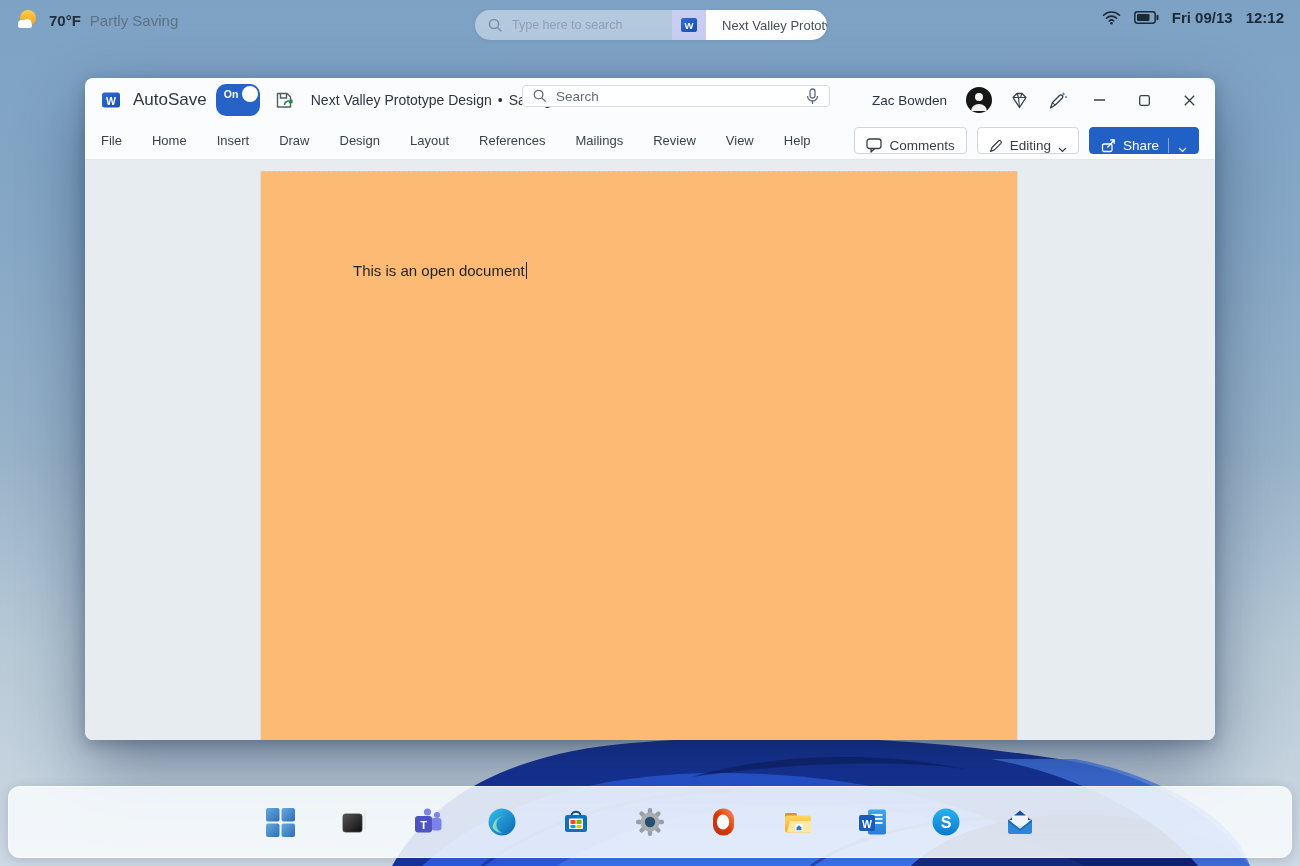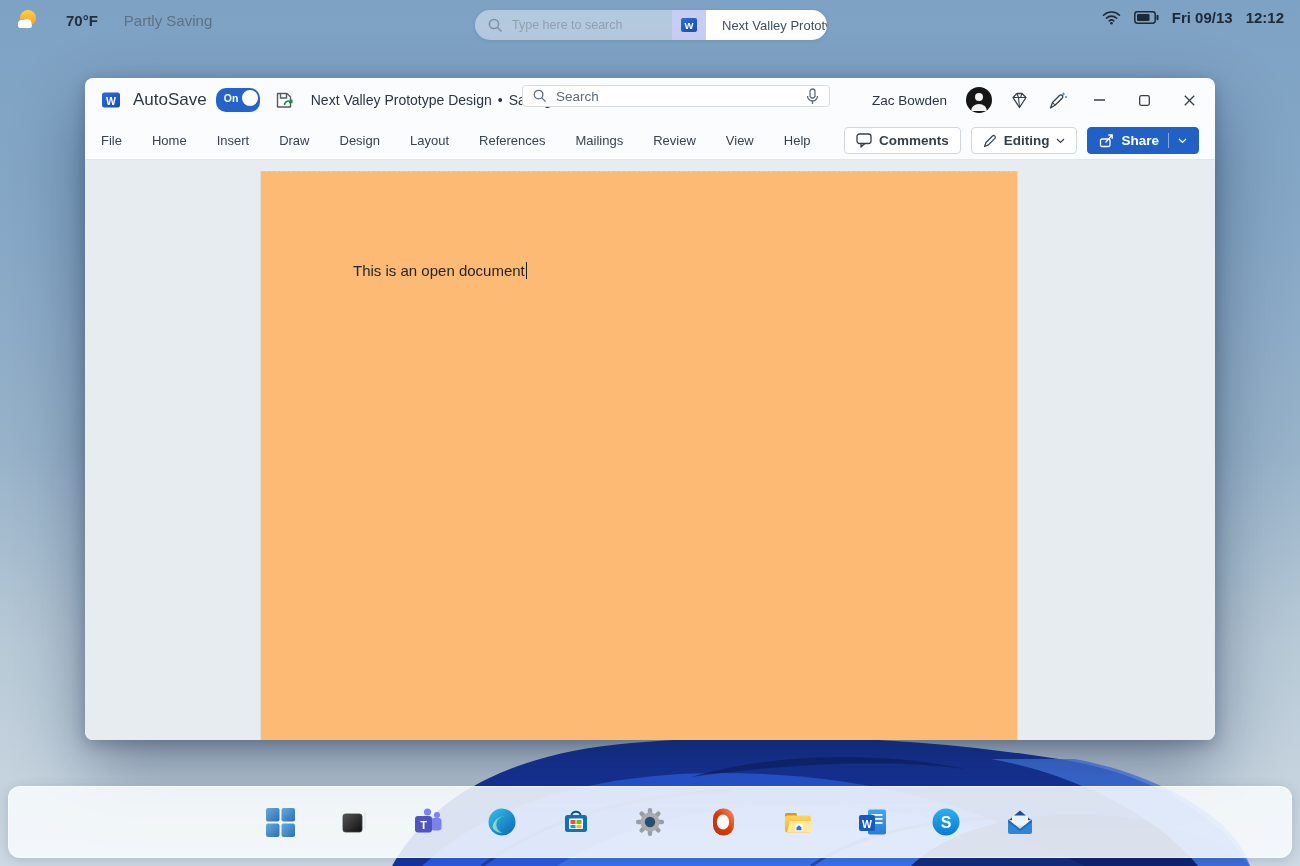--- a/index.html
+++ b/index.html
@@ -3,60 +3,60 @@
 <meta charset="utf-8">
 <style>
   * { margin:0; padding:0; box-sizing:border-box; }
   html,body { width:1300px; height:866px; overflow:hidden; font-family:"Liberation Sans", sans-serif; }
   .desktop { position:absolute; inset:0; width:1300px; height:866px;
     background:linear-gradient(180deg,#7da2c4 0%,#87a8c6 28%,#97b2c9 52%,#b7c9d6 74%,#cdd9e3 100%); }
   .bloom { position:absolute; left:392px; top:735px; width:858px; height:131px; }
 
   
   .topbar { position:absolute; left:0; top:0; width:1300px; height:46px; display:flex; align-items:center; }
-  .weather { position:absolute; left:14px; top:8px; display:flex; align-items:center; gap:26px; }
+  .weather { position:absolute; left:14px; top:8px; display:flex; align-items:center; gap:9px; }
   .weather .temp { font-size:15px; font-weight:bold; color:#22303d; }
   .weather .cond { font-size:15px; color:#5d7284; }
   .search-pill { position:absolute; left:475px; top:10px; width:352px; height:30px; border-radius:15px;
     display:flex; overflow:hidden; box-shadow:0 1px 4px rgba(30,50,80,.12); }
   .search-left { flex:1; background:rgba(255,255,255,.42); display:flex; align-items:center; gap:9px; padding-left:13px; }
   .search-left input { border:none; outline:none; background:transparent; font-size:12.5px; color:#3c4c5c; width:160px; font-family:"Liberation Sans",sans-serif; }
   .search-left input::placeholder { color:#90a0af; }
   .chip { display:flex; }
   .chip-icon { width:34px; background:#c9cdf2; display:grid; place-items:center; }
   .chip-label { background:#ffffff; display:flex; align-items:center; padding:0 16px; font-size:13px; color:#42505e; white-space:nowrap; }
   .status { position:absolute; right:16px; top:9px; display:flex; align-items:center; gap:13px; }
   .status .txt { font-size:15px; font-weight:600; color:#1c2a38; }
 
   
   .window { position:absolute; left:85px; top:78px; width:1130px; height:662px; border-radius:8px;
     background:#fbfcfd; box-shadow:0 30px 70px rgba(15,35,70,.45), 0 4px 16px rgba(15,35,70,.28);
     display:flex; flex-direction:column; overflow:hidden; }
   .titlebar { height:44px; display:flex; align-items:center; padding-left:16px; position:relative; flex:0 0 44px; }
   .autosave-label { margin-left:12px; font-size:17px; color:#2e3842; }
-  .toggle { margin-left:9px; width:44px; height:24px; border-radius:10px; background:#2563c8; position:relative; cursor:pointer; }
+  .toggle { margin-left:9px; width:44px; height:32px; border-radius:10px; background:#2563c8; position:relative; cursor:pointer; }
   .toggle .on { position:absolute; left:8px; top:3.5px; font-size:10.5px; font-weight:bold; color:#fff; }
   .toggle .knob { position:absolute; right:2px; top:2px; width:16px; height:16px; border-radius:50%; background:#fff; }
   .save-sync { margin-left:14px; display:grid; place-items:center; }
   .title-group { margin-left:16px; display:flex; align-items:center; gap:6px; font-size:14px; color:#2b3541; white-space:nowrap; }
   .tb-search { position:absolute; left:437px; top:7px; width:308px; height:22px; background:#fff;
     border:1px solid #d9dcdf; border-radius:4px; display:flex; align-items:center; padding:0 10px; gap:9px; }
   .tb-search input { flex:1; border:none; outline:none; font-size:13.5px; color:#333; font-family:"Liberation Sans",sans-serif; }
   .tb-search input::placeholder { color:#5f6b78; }
   .tb-right { position:absolute; right:12px; top:0; height:44px; display:flex; align-items:center; gap:17px; }
   .username { font-size:13.5px; color:#2b3541; margin-right:2px; }
   .avatar { width:26px; height:26px; border-radius:50%; background:#161616; display:grid; place-items:center; overflow:hidden; }
   .winbtn { width:28px; height:28px; display:grid; place-items:center; border-radius:4px; }
 
   .menubar { height:38px; flex:0 0 38px; display:flex; align-items:center; padding:0 16px; border-bottom:1px solid #e2e5e9; background:#fbfcfd; }
   .tabs { display:flex; gap:30px; font-size:13px; color:#38434f; }
   .tabs span { cursor:default; white-space:nowrap; }
   .mb-right { margin-left:auto; display:flex; align-items:center; gap:10px; }
-  .btn { height:27px; display:flex; align-items:center; gap:7px; padding:0 11px; border-radius:4px;
-    background:#fff; border:1px solid #d2d6db; font-size:13.5px; font-weight:700; color:#333f4a; }
+  .btn { height:27px; display:flex; align-items:flex-end; gap:7px; padding:0 11px; border-radius:4px;
+    background:#fff; border:1px solid #d2d6db; font-size:13.5px; font-weight:400; color:#333f4a; }
   .btn.share { background:#2160c4; border-color:#2160c4; color:#fff; }
   .share-div { width:1px; height:15px; background:rgba(255,255,255,.45); margin:0 2px; }
 
   .docarea { flex:1; background:#e7ecf1; position:relative; overflow:hidden; }
   .page { position:absolute; left:175px; top:11px; width:758px; bottom:-2px; background:#fdba74;
     border-left:1px solid #dbdfe3; border-right:1px solid #dbdfe3; border-top:1px dashed #cfd3d8; }
   .body-text { position:absolute; left:92px; top:90px; font-size:15px; color:#1e2329; }
   .caret { display:inline-block; width:1.5px; height:17px; background:#1e2329; margin-left:1px; vertical-align:-3px; }
 
   

